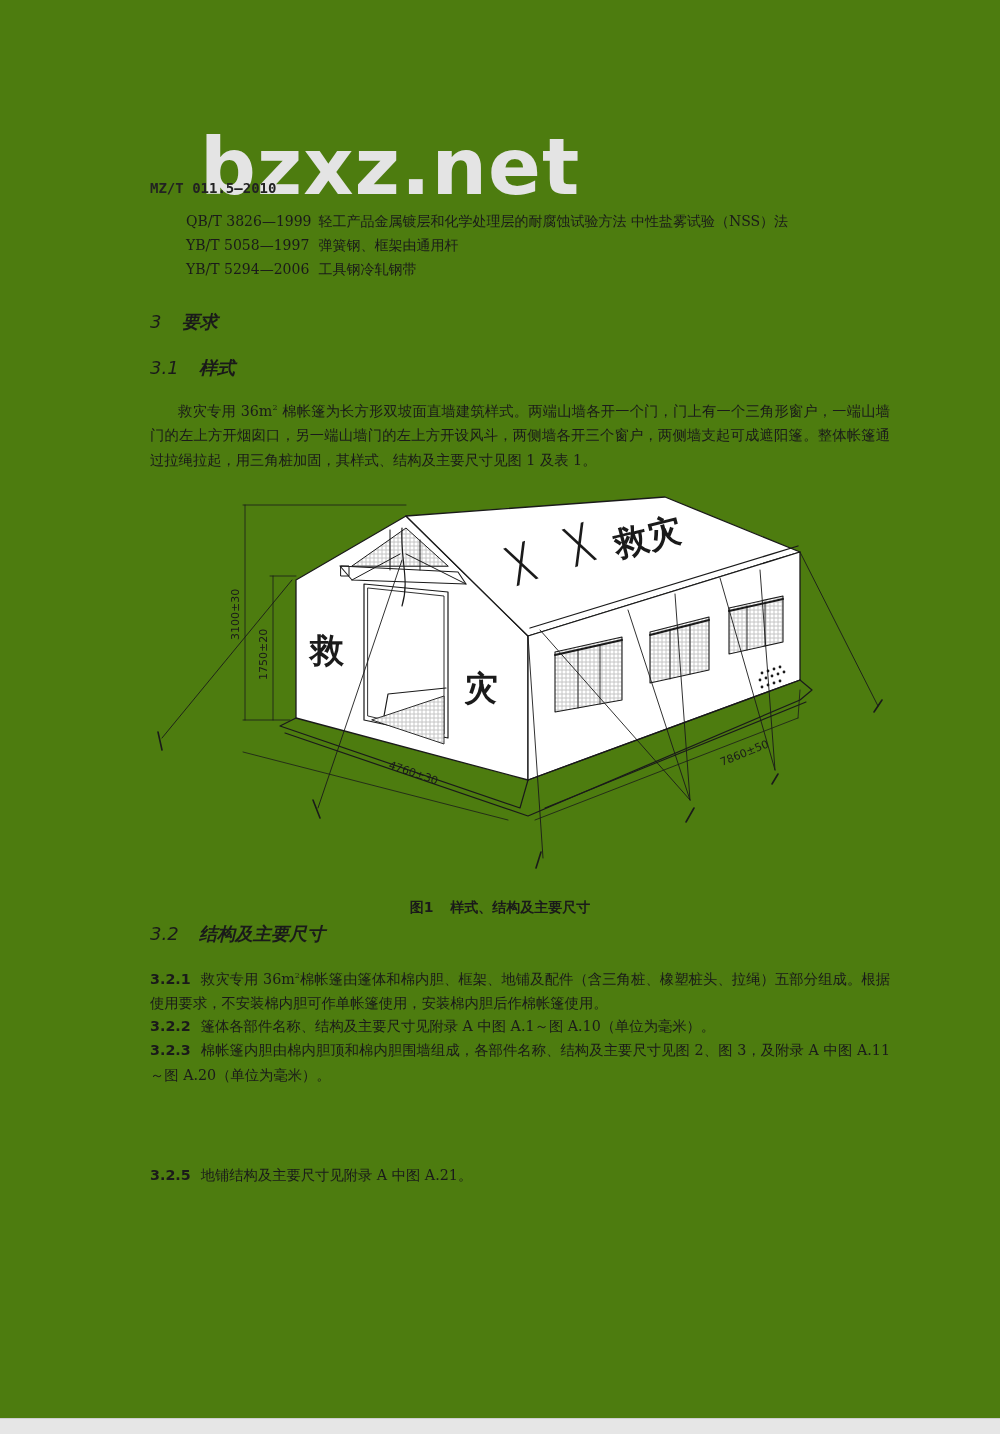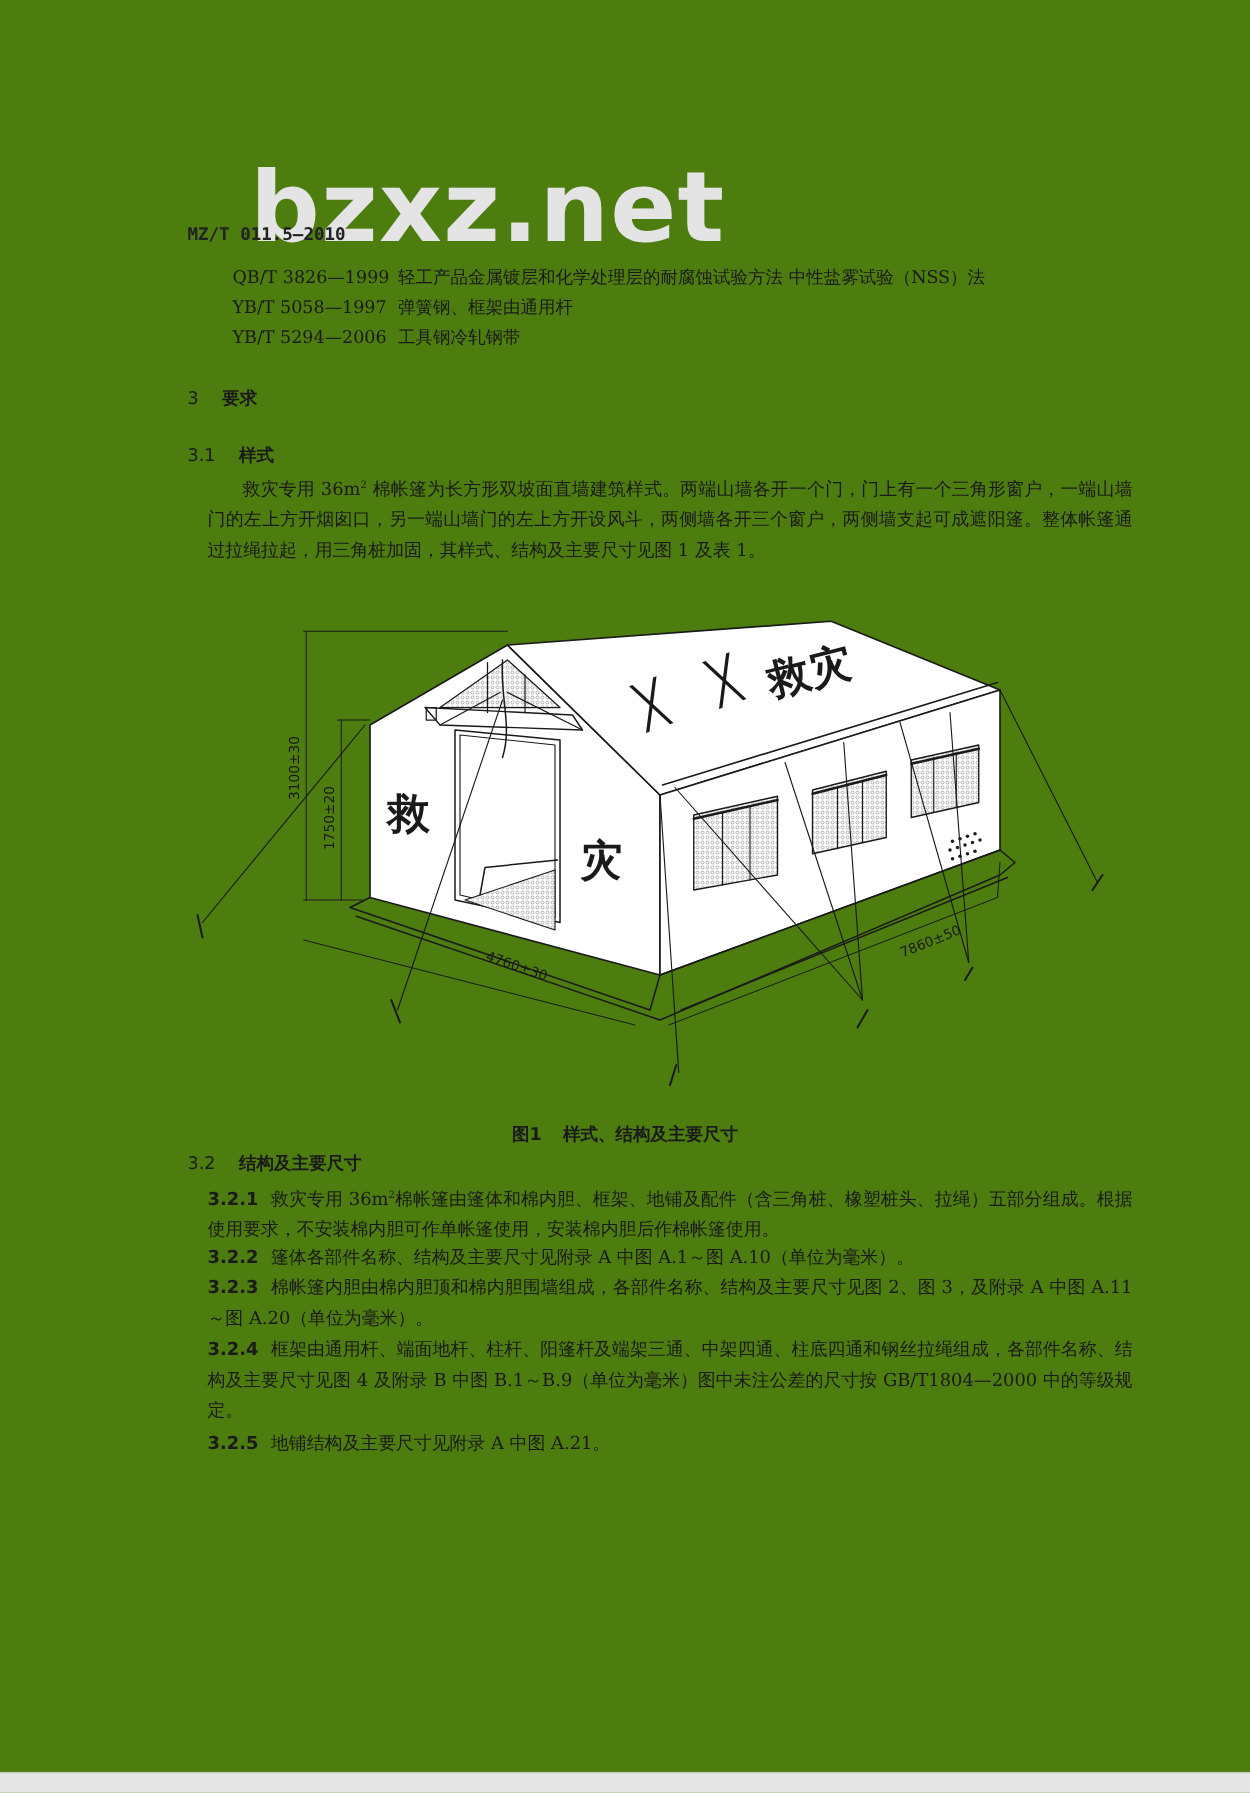--- a/index.html
+++ b/index.html
@@ -10,24 +10,24 @@
   }
   .page { position: absolute; left: 0; top: 0; width: 1000px; height: 1418px; background: #4d7c0f; }
   .bottom-strip { position: absolute; left: 0; top: 1418px; width: 1000px; height: 16px;
     background: #e6e6e6; border-top: 1px solid #cfcfcf; }
   .watermark { position: absolute; left: 200px; top: 128px; font-family: "DejaVu Sans", "Liberation Sans", sans-serif;
     font-weight: bold; font-size: 78px; letter-spacing: 1px; color: #e4e4e4; line-height: 1; }
   .doc-code { position: absolute; left: 150px; top: 180px; font-family: "DejaVu Sans Mono", "Liberation Mono", monospace;
     font-size: 14px; font-weight: bold; color: #222; }
   .ref { position: absolute; left: 186px; font-size: 14px; white-space: nowrap; }
   .ref .code { display: inline-block; width: 128px; }
-  .heading { position: absolute; left: 150px; font-size: 14px; font-weight: bold;
-    font-family: "DejaVu Sans", "Liberation Sans", sans-serif; }
+  .heading { position: absolute; left: 150px; font-size: 18px; font-weight: bold;
+    font-family: "DejaVu Sans", "Liberation Sans", sans-serif; font-style: italic; }
   .heading .num { display: inline-block; margin-right: 14px; font-weight: normal; }
-  .para { position: absolute; left: 166px; width: 740px; font-size: 14.3px; line-height: 24.5px; text-align: justify; }
+  .para { position: absolute; left: 150px; width: 740px; font-size: 14.3px; line-height: 24.5px; text-align: justify; margin-top: 20px; }
   .indent { text-indent: 28px; }
   .clause-num { font-family: "DejaVu Sans", "Liberation Sans", sans-serif; font-weight: bold; margin-right: 10px; }
   .fig-caption { position: absolute; left: 0; width: 1000px; top: 899px; text-align: center;
     font-size: 14px; font-weight: bold; font-family: "DejaVu Sans", "Liberation Sans", sans-serif; }
   .fig-caption .num { margin-right: 12px; text-align: right; }
   sup { font-size: 8px; }
   .diagram { position: absolute; left: 150px; top: 470px; width: 750px; height: 410px; }
   .diagram text { font-family: "DejaVu Sans", "Liberation Sans", sans-serif; }
 </style>
 </head>
@@ -191,20 +191,19 @@
     <span class="num">3.2</span>
     <span>结构及主要尺寸</span>
   </div>
 
   <div class="para" style="top:944px"><span class="clause-num">3.2.1</span><span>救灾专用 36m</span><sup>2</sup><span>棉帐篷由篷体和棉内胆、框架、地铺及配件（含三角桩、橡塑桩头、拉绳）五部分组成。根据使用要求，不安装棉内胆可作单帐篷使用，安装棉内胆后作棉帐篷使用。</span></div>
 
   <div class="para" style="top:994px"><span class="clause-num">3.2.2</span><span>篷体各部件名称、结构及主要尺寸见附录 A 中图 A.1～图 A.10（单位为毫米）。</span></div>
 
   <div class="para" style="top:1018px"><span class="clause-num">3.2.3</span><span>棉帐篷内胆由棉内胆顶和棉内胆围墙组成，各部件名称、结构及主要尺寸见图 2、图 3，及附录 A 中图 A.11～图 A.20（单位为毫米）。</span></div>
 
-  <div class="para" style="top:1068px"><span class="clause-num">3.2.4</span><span>框架由通用杆、端面地杆、柱杆、阳篷杆及端架三通、中架四通、柱底四通和钢丝拉绳组成，各部件名称、结构及主要尺寸见图 4 及附录 B 中图 B.1～B.9（单位为毫米）图中未注公差的尺寸按 GB/T1804—2000 中的等级规定。</span></div>
 
   <div class="para" style="top:1143px"><span class="clause-num">3.2.5</span><span>地铺结构及主要尺寸见附录 A 中图 A.21。</span></div>
 
 
 </div>
 
 <div class="bottom-strip"></div>
 
 </body></html>

